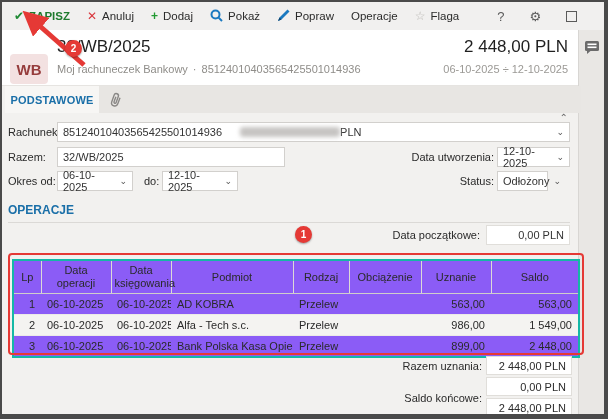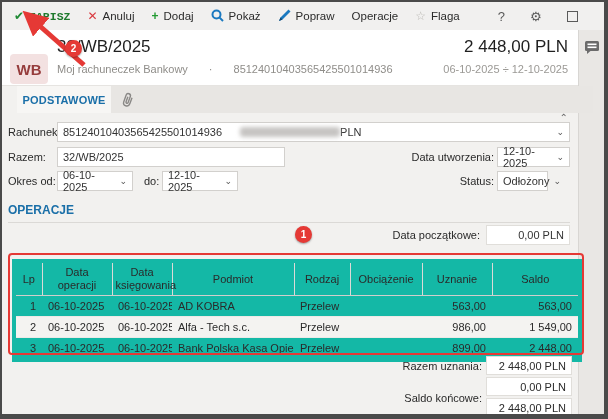--- a/index.html
+++ b/index.html
@@ -8,58 +8,58 @@
     border-style:solid;border-color:#4a4a4a;border-width:2px 4px 5px 2px;
     background:#f2f1ef;font-family:"Liberation Sans","DejaVu Sans",sans-serif;
     overflow:hidden;color:#2a2a2a;
   }
   
   .toolbar{position:absolute;left:0;top:0;right:0;height:28px;background:#f1f0ef;
     border-bottom:1px solid #e3e1de;display:flex;align-items:center;padding:0 10px 0 12px;gap:17px;}
   .tbtn{display:flex;align-items:center;gap:5px;font-size:11.5px;color:#2b2b2b;cursor:default;white-space:nowrap;}
   .tbtn .ic{font-size:12px;line-height:1;}
   .ic-save{color:#1f8a34;font-weight:bold;}
-  .lbl-save{color:#1e7a2d;font-weight:bold;font-family:Liberation Mono, monospace;}
+  .lbl-save{color:#1e7a2d;font-weight:bold;}
   .ic-cancel{color:#d9363c;font-weight:bold;}
   .ic-add{color:#229a32;font-weight:900;font-size:15px;}
   .ic-flag{color:#bcbab6;font-size:14px;}
   .tb-spacer{flex:1;}
   .winbtn{font-size:13px;color:#5a5a5a;padding:0 4px;}
   .maxbox{width:9px;height:9px;border:1.5px solid #5a5a5a;display:inline-block;}
   
   .headerband{position:absolute;left:0;top:28px;width:576px;height:55px;background:#ffffff;border-bottom:1px solid #e6e4e1;}
   .wb-badge{position:absolute;left:8px;top:24px;width:38px;height:30px;background:#f3e1e1;color:#963c3c;
     font-weight:bold;font-size:15px;display:flex;align-items:center;justify-content:center;border-radius:4px;}
   .doc-title{position:absolute;left:55px;top:7px;font-size:17px;color:#1f1f1f;}
-  .doc-sub{position:absolute;left:55px;top:33px;font-size:11px;color:#8f8d89;display:flex;gap:21px;}
+  .doc-sub{position:absolute;left:55px;top:33px;font-size:11px;color:#8f8d89;display:flex;gap:5px;}
   .doc-amount{position:absolute;right:10px;top:7px;font-size:17px;color:#1f1f1f;}
   .doc-period{position:absolute;right:10px;top:33px;font-size:11px;color:#9b9995;}
   
   .sidestrip{position:absolute;top:28px;left:576px;right:0;bottom:0;background:#e9e7e4;border-left:1px solid #d8d6d3;}
   .comment-ic{position:absolute;top:10px;left:5px;}
   
-  .tabstrip{position:absolute;left:15px;top:84px;width:576px;height:27px;background:#e8e6e3;display:flex;}
+  .tabstrip{position:absolute;left:3px;top:84px;width:576px;height:27px;background:#e8e6e3;display:flex;}
   .tab-active{width:94px;height:27px;background:#f7f6f4;display:flex;align-items:center;justify-content:center;
     font-size:11px;font-weight:bold;color:#1a6fa8;letter-spacing:.2px;}
   .tab-clip{width:34px;height:27px;display:flex;align-items:center;justify-content:center;}
   
   .formarea{position:absolute;left:0;top:111px;width:576px;bottom:0;background:#f2f1ef;font-size:11px;}
   .flabel{position:absolute;color:#2a2a2a;}
   .fld{position:absolute;background:#fff;border:1px solid #d2d0cd;box-sizing:border-box;height:20px;
     display:flex;align-items:center;padding:0 5px;font-size:11px;color:#333;}
   .fld .chev{margin-left:auto;font-size:9px;color:#555;line-height:1;padding-left:4px;}
   .fld.right{justify-content:flex-end;}
   .blur-blob{width:100px;height:10px;background:#c6c4c2;border-radius:3px;filter:blur(2px);margin-left:18px;}
   .cur{margin-left:0;}
   .collapse-chev{position:absolute;right:10px;top:-1px;color:#6b6b6b;font-size:10px;}
   .sect-title{position:absolute;left:6px;top:90px;color:#1a6fa8;font-weight:bold;font-size:12px;}
   .sect-rule{position:absolute;left:6px;right:8px;top:109px;height:1px;background:#dbd9d6;}
   
   .optable{position:absolute;left:10px;top:146px;width:566px;border-collapse:collapse;table-layout:fixed;
-    background:#14b8a6;border:4px solid #14b8a6;font-size:11px;color:#2a2a2a;}
+    background:#8b5cf6;border:2px solid #14b8a6;font-size:11px;color:#2a2a2a;}
   .optable th{font-weight:normal;border-right:1px solid #dcdad7;border-bottom:1px solid #d0cecb;
     height:30px;padding:1px 3px;line-height:1.15;text-align:center;vertical-align:middle;}
   .optable th:last-child{border-right:none;}
   .optable td{height:20px;padding:0 6px;border-bottom:1px solid #eceae7;white-space:nowrap;overflow:hidden;}
   .optable tr:last-child td{border-bottom:none;}
   .optable tr.alt td{background:#f4f3f1;}
   .ta-r{text-align:right;}
   
   .sumlabel{position:absolute;right:96px;color:#2a2a2a;}
   .sumfld{position:absolute;left:484px;width:86px;height:19px;background:#fff;border:1px solid #e0deda;

